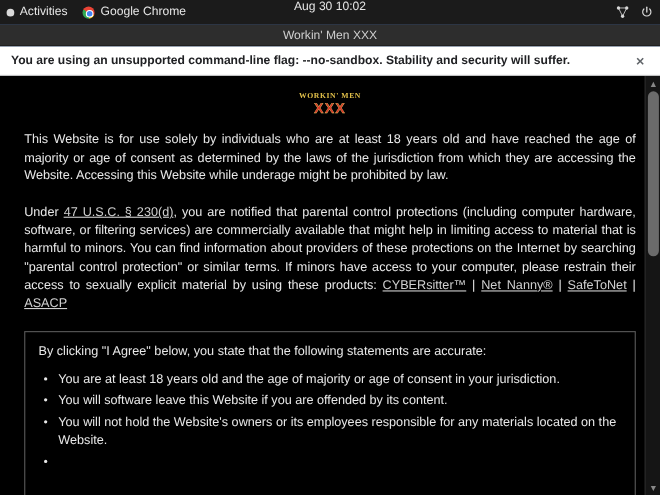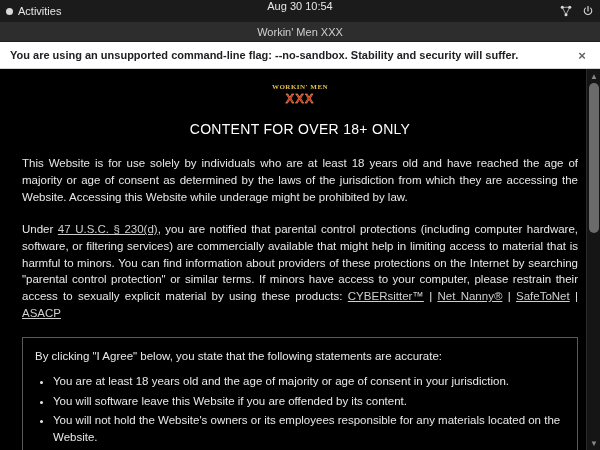--- a/index.html
+++ b/index.html
@@ -143,22 +143,26 @@
 </style>
 </head>
 <body>
 
 <div class="topbar">
   <div class="topbar-left">
     <div class="tb-item">
       <span class="dot-activities"></span>
       <span>Activities</span>
     </div>
-  </div>
-  <div class="topbar-center">Aug 30 10:54</div>
+    <div class="tb-item">
+      <span class="chrome-icon"></span>
+      <span>Google Chrome</span>
+    </div>
+  </div>
+  <div class="topbar-center">Aug 30 10:02</div>
   <div class="topbar-right">
     <svg class="icon-sm" viewBox="0 0 16 16">
       <circle cx="3" cy="3" r="2" fill="#d9d9d9"></circle>
         <circle cx="13" cy="3" r="2" fill="#d9d9d9"></circle>
       <circle cx="8" cy="13" r="2" fill="#d9d9d9"></circle>
       <path d="M3 3 L8 13 M13 3 L8 13 M3 3 L13 3" stroke="#d9d9d9" stroke-width="1" fill="none"></path>
     </svg>
     <svg class="icon-sm" viewBox="0 0 16 16">
       <path d="M8 2 L8 8" stroke="#d9d9d9" stroke-width="1.6" fill="none" stroke-linecap="round"></path>
       <path d="M4.5 4.2 A5 5 0 1 0 11.5 4.2" stroke="#d9d9d9" stroke-width="1.4" fill="none" stroke-linecap="round"></path>
@@ -178,21 +182,20 @@
   </div>
 
   <div class="page-wrap">
     <div class="page">
 
       <div class="logo">
         <div class="logo-top">WORKIN' MEN</div>
         <div class="logo-bot">XXX</div>
       </div>
 
-      <h1 class="headline">CONTENT FOR OVER 18+ ONLY</h1>
 
       <p class="para">This Website is for use solely by individuals who are at least 18 years old and have reached the age of majority or age of consent as determined by the laws of the jurisdiction from which they are accessing the Website. Accessing this Website while underage might be prohibited by law.</p>
 
       <p class="para">
         <span>Under </span><a class="link" href="#">47 U.S.C. § 230(d)</a><span>, you are notified that parental control protections (including computer hardware, software, or filtering services) are commercially available that might help in limiting access to material that is harmful to minors. You can find information about providers of these protections on the Internet by searching "parental control protection" or similar terms. If minors have access to your computer, please restrain their access to sexually explicit material by using these products: </span><a class="link" href="#">CYBERsitter™</a><span> | </span><a class="link" href="#">Net Nanny®</a><span> | </span><a class="link" href="#">SafeToNet</a><span> | </span><a class="link" href="#">ASACP</a>
       </p>
 
       <div class="agreebox">
         <p class="lead">By clicking "I Agree" below, you state that the following statements are accurate:</p>
         <ul>

